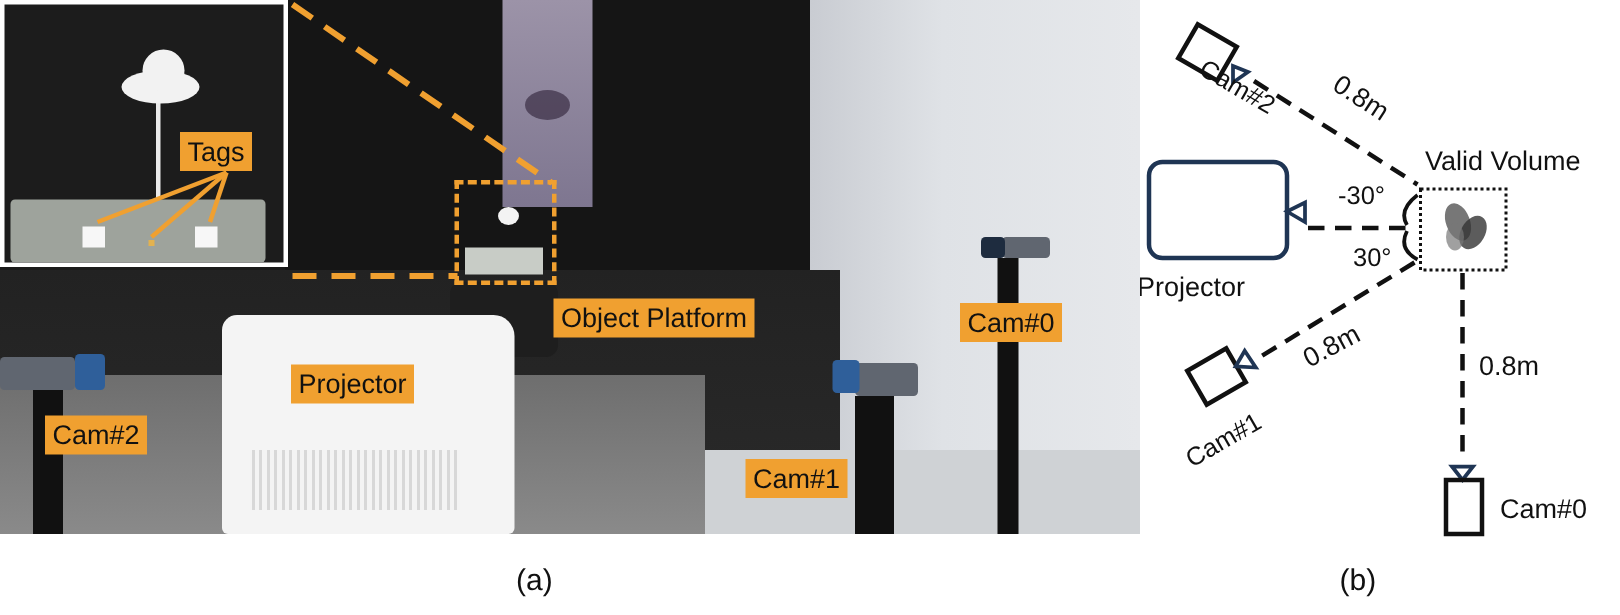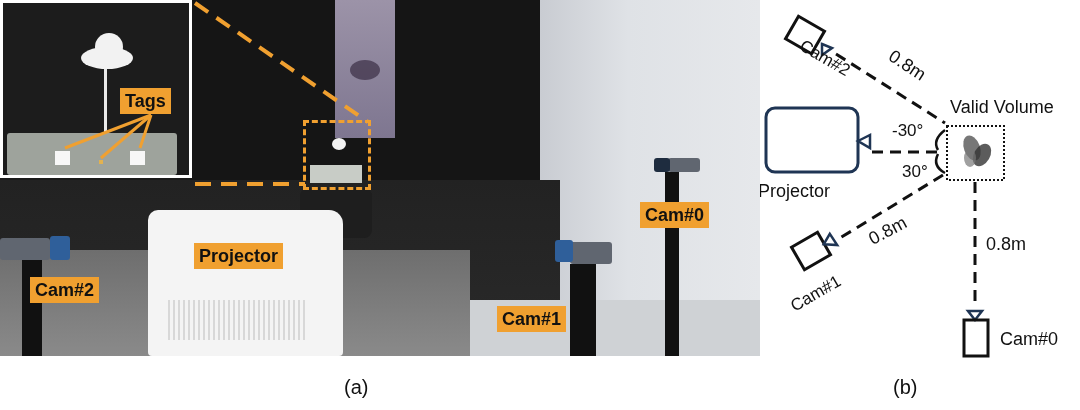--- a/index.html
+++ b/index.html
@@ -12,21 +12,21 @@
   .floor{position:absolute;left:470px;top:300px;width:290px;height:56px;background:#cfd2d5;}
   .banner{position:absolute;left:335px;top:0;width:60px;height:138px;background:linear-gradient(180deg,#9c93a8,#7e7690);}
   .banner-flower{position:absolute;left:350px;top:60px;width:30px;height:20px;border-radius:50%;background:#3a2e45;opacity:.7;}
   .inset{position:absolute;left:0;top:0;width:192px;height:178px;background:#ffffff;}
   .inset-inner{position:absolute;left:3px;top:3px;width:186px;height:172px;background:#1c1c1c;overflow:hidden;}
   .inset-box{position:absolute;left:4px;top:130px;width:170px;height:42px;background:#9ea39c;border-radius:3px;}
   .inset-tag{position:absolute;top:148px;width:15px;height:14px;background:#f7f7f7;}
   .inset-dot{position:absolute;left:96px;top:157px;width:4px;height:4px;background:#e3b24f;}
   .stem{position:absolute;left:101px;top:60px;width:3px;height:72px;background:#eaeaea;}
   .flower{position:absolute;background:#f2f2f2;border-radius:50%;}
-  .label{position:absolute;background:#f0a030;color:#111;font-size:18px;padding:2px 5px;line-height:22px;white-space:nowrap;font-weight:bold;}
+  .label{position:absolute;background:#f0a030;color:#111;font-size:18px;padding:2px 5px;line-height:22px;white-space:nowrap;}
   .dash-box{position:absolute;left:303px;top:120px;width:62px;height:64px;border:3px dashed #f0a030;}
   .platform-white{position:absolute;left:310px;top:165px;width:52px;height:18px;background:#c8ccc6;}
   .pf-flower{position:absolute;left:332px;top:138px;width:14px;height:12px;background:#f3f3f3;border-radius:50%;}
   .pf-base{position:absolute;left:300px;top:188px;width:72px;height:50px;background:#1e1e1e;border-radius:8px;}
   .projector{position:absolute;left:148px;top:210px;width:195px;height:146px;background:#f4f4f4;border-radius:10px 14px 4px 4px;}
   .proj-grill{position:absolute;left:168px;top:300px;width:140px;height:40px;background:repeating-linear-gradient(90deg,#ccc 0 2px,#f4f4f4 2px 5px);opacity:.7;}
   .cam-body{position:absolute;background:#606670;border-radius:3px;}
   .cam-lens{position:absolute;background:#2f5f9a;border-radius:3px;}
   .tripod{position:absolute;background:#111;}
   .caption{position:absolute;font-size:20px;color:#111;}
@@ -82,20 +82,21 @@
         <line x1="148" y1="112" x2="62" y2="145" stroke="#f0a030" stroke-width="3"></line>
         <line x1="148" y1="112" x2="98" y2="155" stroke="#f0a030" stroke-width="3"></line>
         <line x1="148" y1="112" x2="137" y2="145" stroke="#f0a030" stroke-width="3"></line>
       </svg>
     </div>
   </div>
 
   <div class="label" style="left:120px;top:88px;">Tags</div>
   <div class="label" style="left:194px;top:243px;">Projector</div>
   <div class="label" style="left:30px;top:277px;">Cam#2</div>
+  <div class="label" style="left:369px;top:199px;">Object Platform</div>
   <div class="label" style="left:640px;top:202px;">Cam#0</div>
   <div class="label" style="left:497px;top:306px;">Cam#1</div>
 </div>
 
 <div class="caption" style="left:344px;top:376px;">(a)</div>
 
 <svg style="position:absolute;left:760px;top:0;" width="320" height="410">
 
   <g>
     <rect x="30" y="22" width="30" height="26" fill="none" stroke="#111" stroke-width="3" transform="rotate(30 45 35)"></rect>

